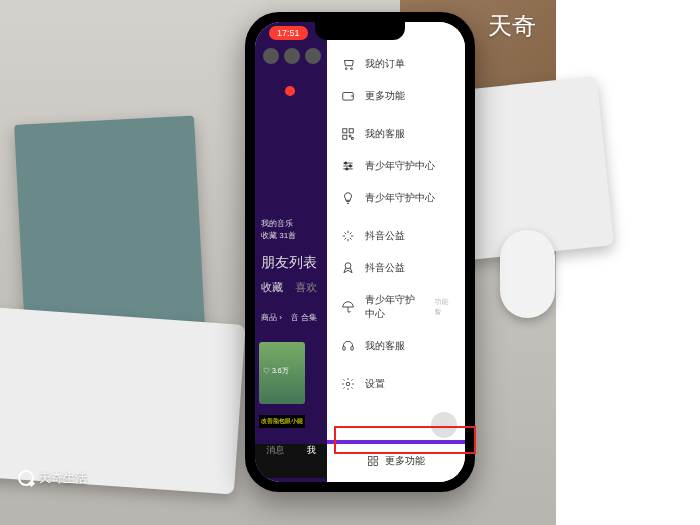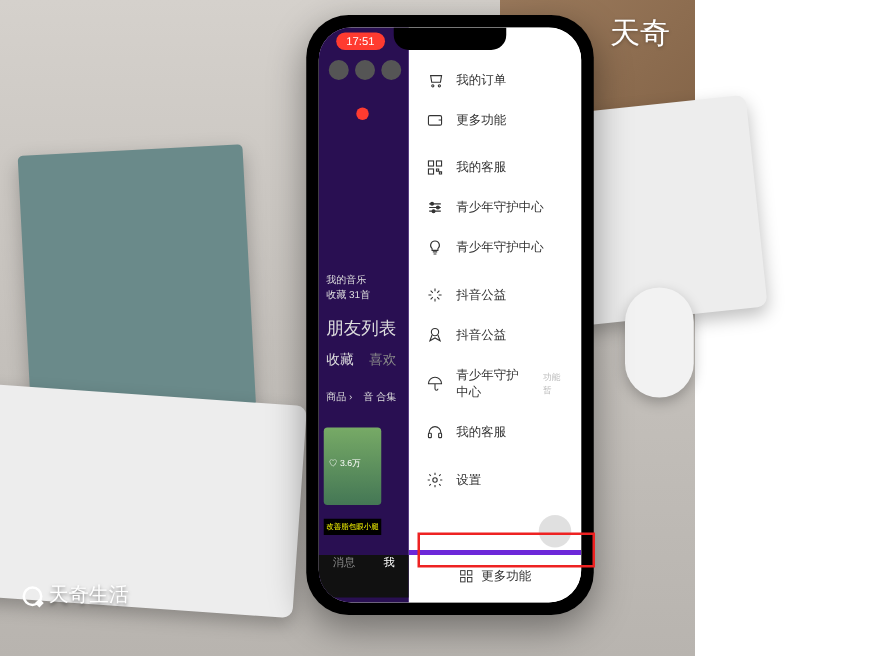--- a/index.html
+++ b/index.html
@@ -101,21 +101,21 @@
 
 .top-right-brand { position:absolute; top:10px; right:20px; color:#fff; font-size:24px; font-weight:500; text-shadow:0 1px 3px rgba(0,0,0,.3);}
 .caption {
   position:absolute; bottom:8px; left:50%; transform:translateX(-50%);
   color:#fff; font-size:26px; font-weight:500;
   text-shadow: 0 2px 6px rgba(0,0,0,.7);
   white-space: nowrap;
 }
 .logo-watermark {
   position:absolute; bottom:38px; left:18px;
-  color:#fff; font-size:16px; display:flex; align-items:center; gap:5px;
+  color:#fff; font-size:12px; display:flex; gap:5px;
   text-shadow:0 1px 3px rgba(0,0,0,.5);
 }
 .logo-watermark .q { width:16px; height:16px; border:2px solid #fff; border-radius:50%; position:relative;}
 .logo-watermark .q::after { content:""; position:absolute; bottom:-2px; right:-2px; width:5px; height:5px; background:#fff; transform:rotate(45deg);}
 </style>
 </head>
 <body>
 
 <div class="scene">
   <div class="desk-wood"></div>

